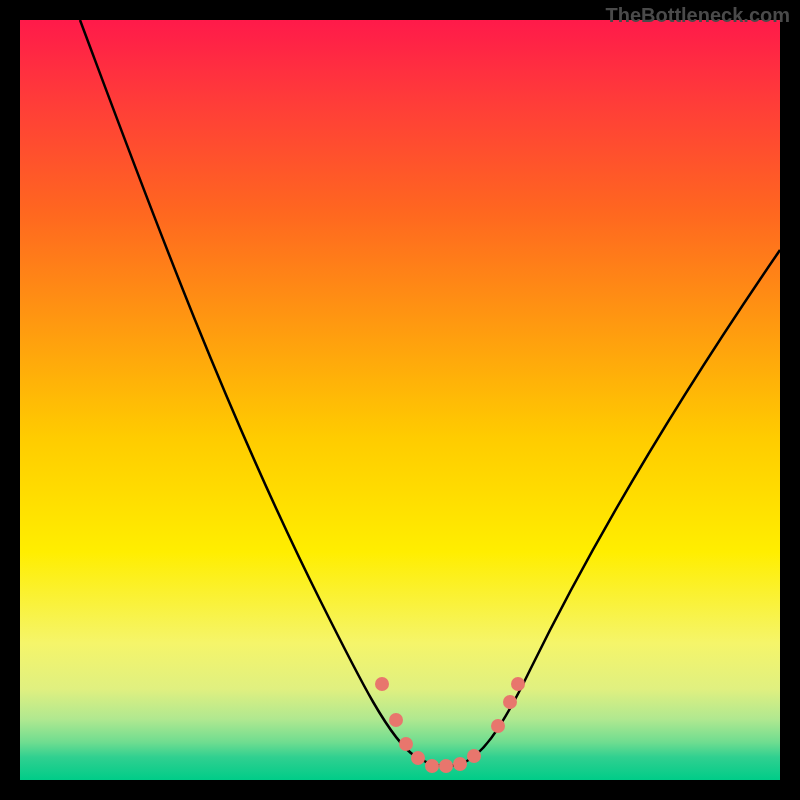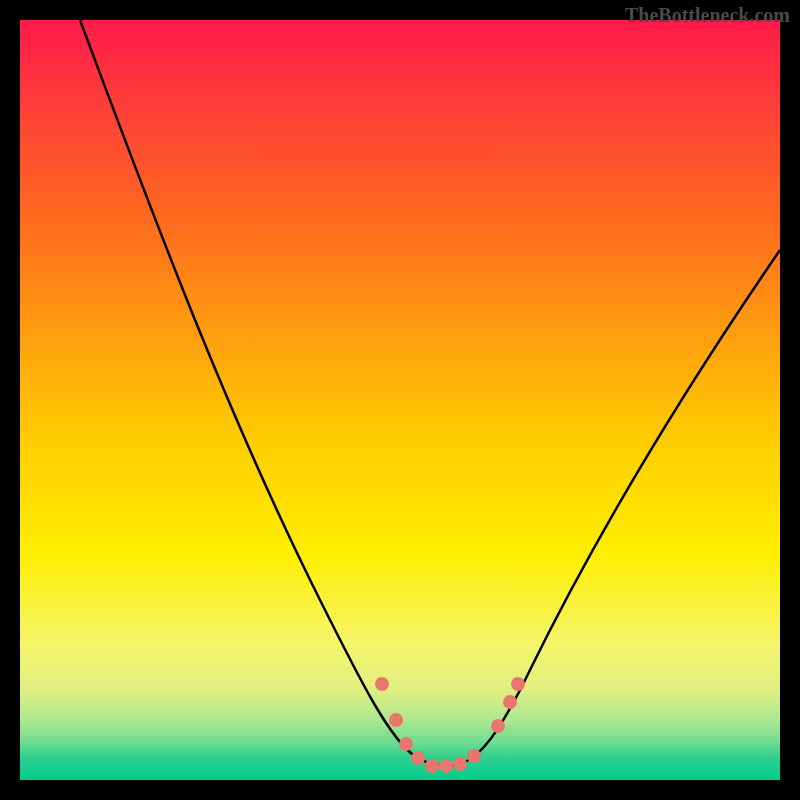--- a/index.html
+++ b/index.html
@@ -29,21 +29,21 @@
       #b0e890 92%,
       #70dd90 95%,
       #30d090 97%,
       #00cc88 100%
     );
   }
   .watermark {
     position: absolute;
     top: 4px;
     right: 10px;
-    font-family: Liberation Serif, serif;
+    font-family: Liberation Sans, sans-serif;
     font-size: 20px;
     font-weight: bold;
     color: #4a4a4a;
     z-index: 10;
   }
   svg.curve {
     position: absolute;
     left: 0;
     top: 0;
     width: 760px;

